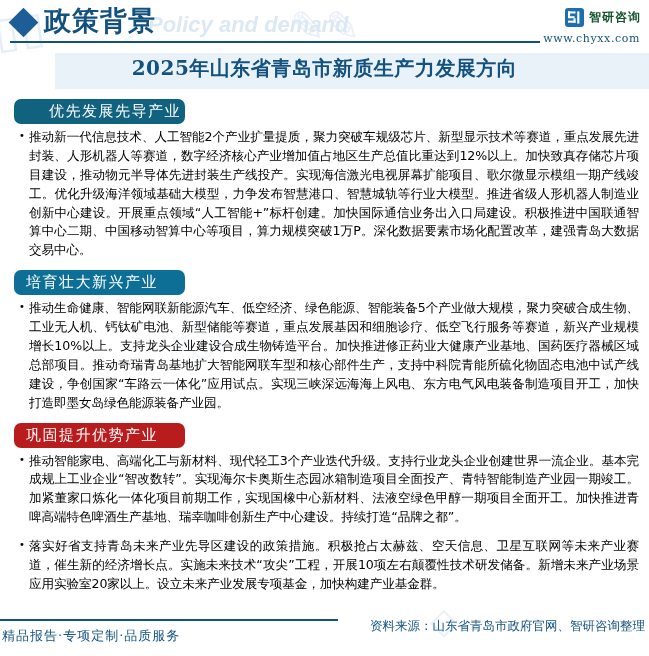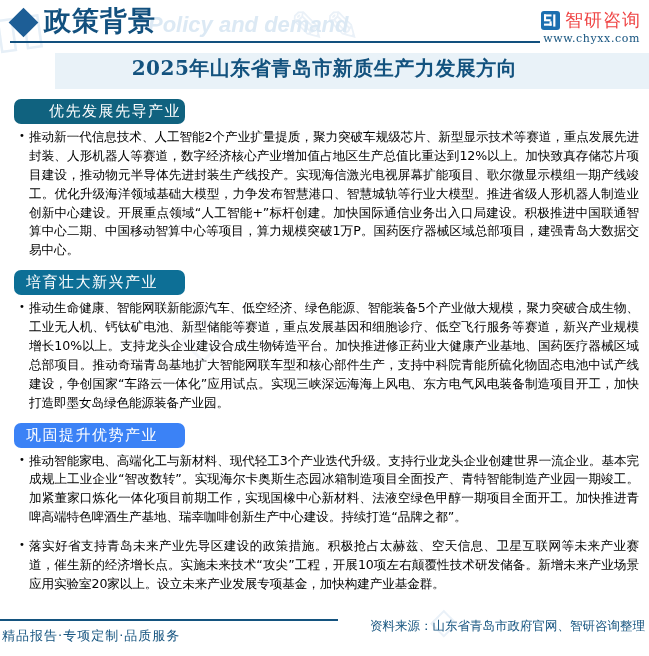--- a/index.html
+++ b/index.html
@@ -67,21 +67,21 @@
     position: absolute; right: 8px; top: 8px;
     display: flex; align-items: center; gap: 5px;
     z-index: 4;
   }
   .brand-mark {
     width: 19px; height: 19px;
     position: relative;
     flex: 0 0 auto;
   }
   .brand-name {
-    font-size: 18px; color: #ef4444; font-weight: normal; letter-spacing: 1px;
+    font-size: 12px; color: #14532d; font-weight: bold; letter-spacing: 1px;
     font-family: "DejaVu Sans", "Liberation Sans", sans-serif;
   }
   .brand-url {
     position: absolute; right: 9px; top: 32px;
     font-size: 11px; color: #15537f;
     font-family: "DejaVu Serif", "Liberation Serif", serif;
     letter-spacing: 0.6px;
     z-index: 4;
   }
 
@@ -202,30 +202,30 @@
   </div>
   <div class="brand-url">www.chyxx.com</div>
 
   <div class="title-band"></div>
   <div class="doc-title">2025年山东省青岛市新质生产力发展方向</div>
 
   <div class="sections">
 
     <div class="section">
       <div class="sec-head w-short" style="background:#10627f;padding-left:35px;">优先发展先导产业</div>
-      <div class="sec-body">推动新一代信息技术、人工智能2个产业扩量提质，聚力突破车规级芯片、新型显示技术等赛道，重点发展先进封装、人形机器人等赛道，数字经济核心产业增加值占地区生产总值比重达到12%以上。加快致真存储芯片项目建设，推动物元半导体先进封装生产线投产。实现海信激光电视屏幕扩能项目、歌尔微显示模组一期产线竣工。优化升级海洋领域基础大模型，力争发布智慧港口、智慧城轨等行业大模型。推进省级人形机器人制造业创新中心建设。开展重点领域“人工智能+”标杆创建。加快国际通信业务出入口局建设。积极推进中国联通智算中心二期、中国移动智算中心等项目，算力规模突破1万P。国药医疗器械区域总部项目，建强青岛大数据交易中心。</div>
+      <div class="sec-body">推动新一代信息技术、人工智能2个产业扩量提质，聚力突破车规级芯片、新型显示技术等赛道，重点发展先进封装、人形机器人等赛道，数字经济核心产业增加值占地区生产总值比重达到12%以上。加快致真存储芯片项目建设，推动物元半导体先进封装生产线投产。实现海信激光电视屏幕扩能项目、歌尔微显示模组一期产线竣工。优化升级海洋领域基础大模型，力争发布智慧港口、智慧城轨等行业大模型。推进省级人形机器人制造业创新中心建设。开展重点领域“人工智能+”标杆创建。加快国际通信业务出入口局建设。积极推进中国联通智算中心二期、中国移动智算中心等项目，算力规模突破1万P。深化数据要素市场化配置改革，建强青岛大数据交易中心。</div>
     </div>
 
     <div class="section" style="margin-top:10px;">
       <div class="sec-head w-short" style="background:#0d6f96;">培育壮大新兴产业</div>
       <div class="sec-body">推动生命健康、智能网联新能源汽车、低空经济、绿色能源、智能装备5个产业做大规模，聚力突破合成生物、工业无人机、钙钛矿电池、新型储能等赛道，重点发展基因和细胞诊疗、低空飞行服务等赛道，新兴产业规模增长10%以上。支持龙头企业建设合成生物铸造平台。加快推进修正药业大健康产业基地、国药医疗器械区域总部项目。推动奇瑞青岛基地扩大智能网联车型和核心部件生产，支持中科院青能所硫化物固态电池中试产线建设，争创国家“车路云一体化”应用试点。实现三峡深远海海上风电、东方电气风电装备制造项目开工，加快打造即墨女岛绿色能源装备产业园。</div>
     </div>
 
     <div class="section" style="margin-top:10px;">
-      <div class="sec-head w-short" style="background:#3b82f6;">巩固提升优势产业</div>
+      <div class="sec-head w-short" style="background:#b91c1c;">巩固提升优势产业</div>
       <div class="sec-body">推动智能家电、高端化工与新材料、现代轻工3个产业迭代升级。支持行业龙头企业创建世界一流企业。基本完成规上工业企业“智改数转”。实现海尔卡奥斯生态园冰箱制造项目全面投产、青特智能制造产业园一期竣工。加紧董家口炼化一体化项目前期工作，实现国橡中心新材料、法液空绿色甲醇一期项目全面开工。加快推进青啤高端特色啤酒生产基地、瑞幸咖啡创新生产中心建设。持续打造“品牌之都”。</div>
     </div>
 
     <div class="section" style="margin-top:10px;">
       <div class="sec-body">落实好省支持青岛未来产业先导区建设的政策措施。积极抢占太赫兹、空天信息、卫星互联网等未来产业赛道，催生新的经济增长点。实施未来技术“攻尖”工程，开展10项左右颠覆性技术研发储备。新增未来产业场景应用实验室20家以上。设立未来产业发展专项基金，加快构建产业基金群。</div>
     </div>
 
   </div>
 
   <div class="footer-rule"></div>

